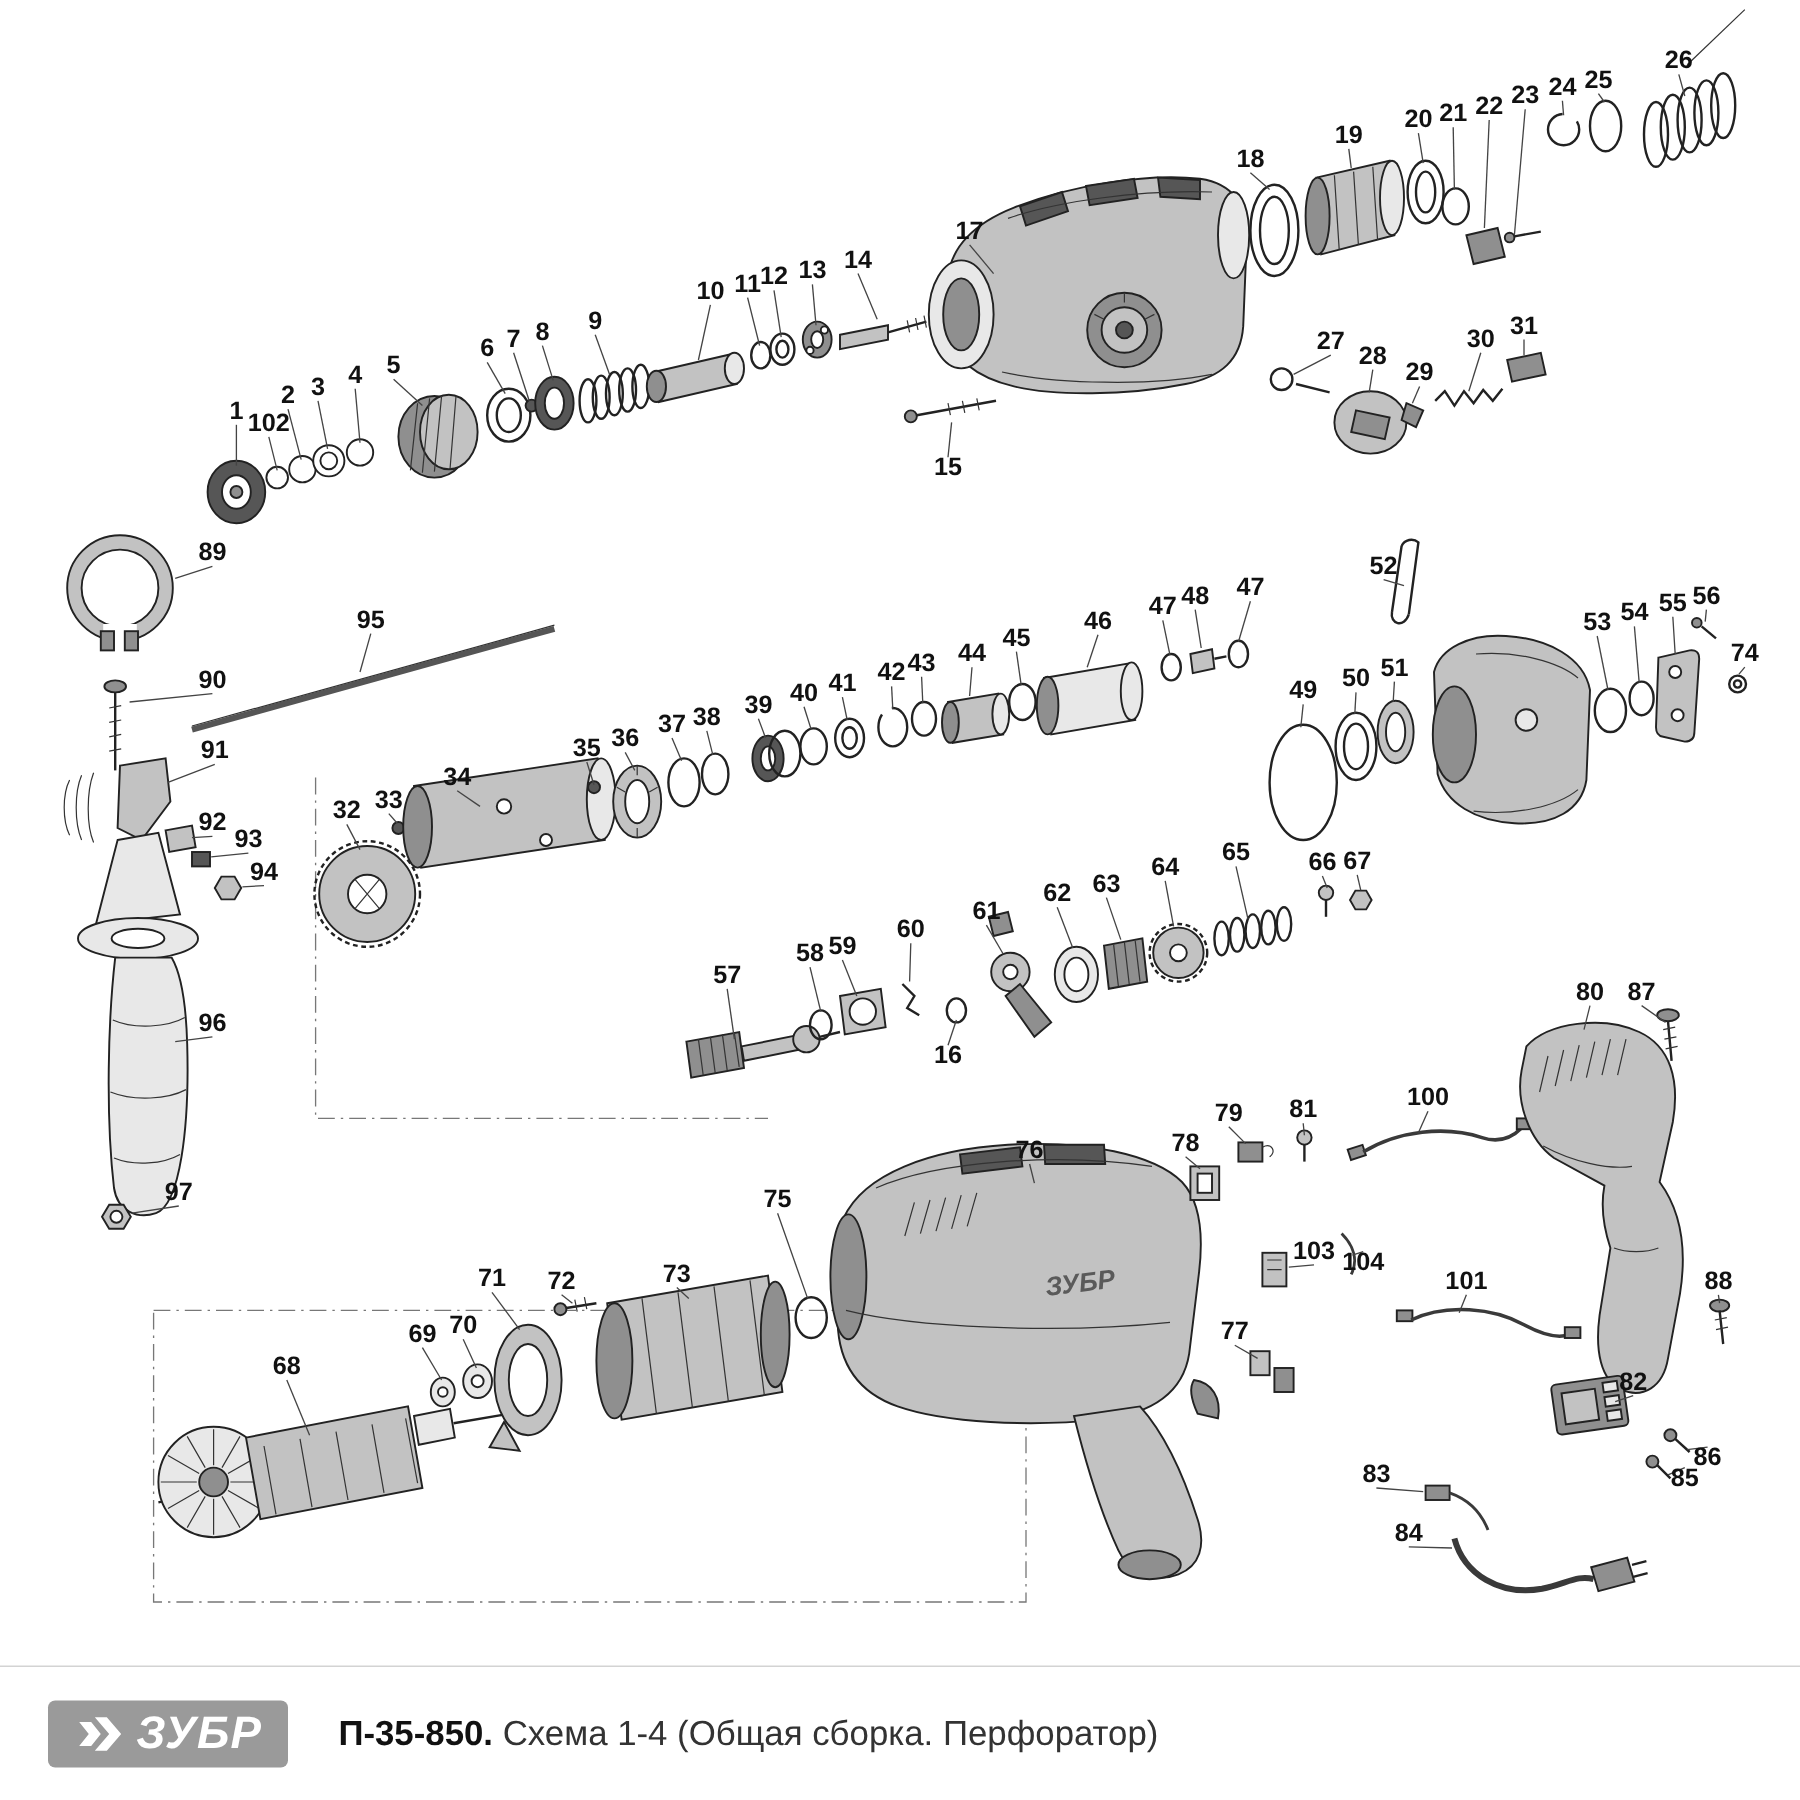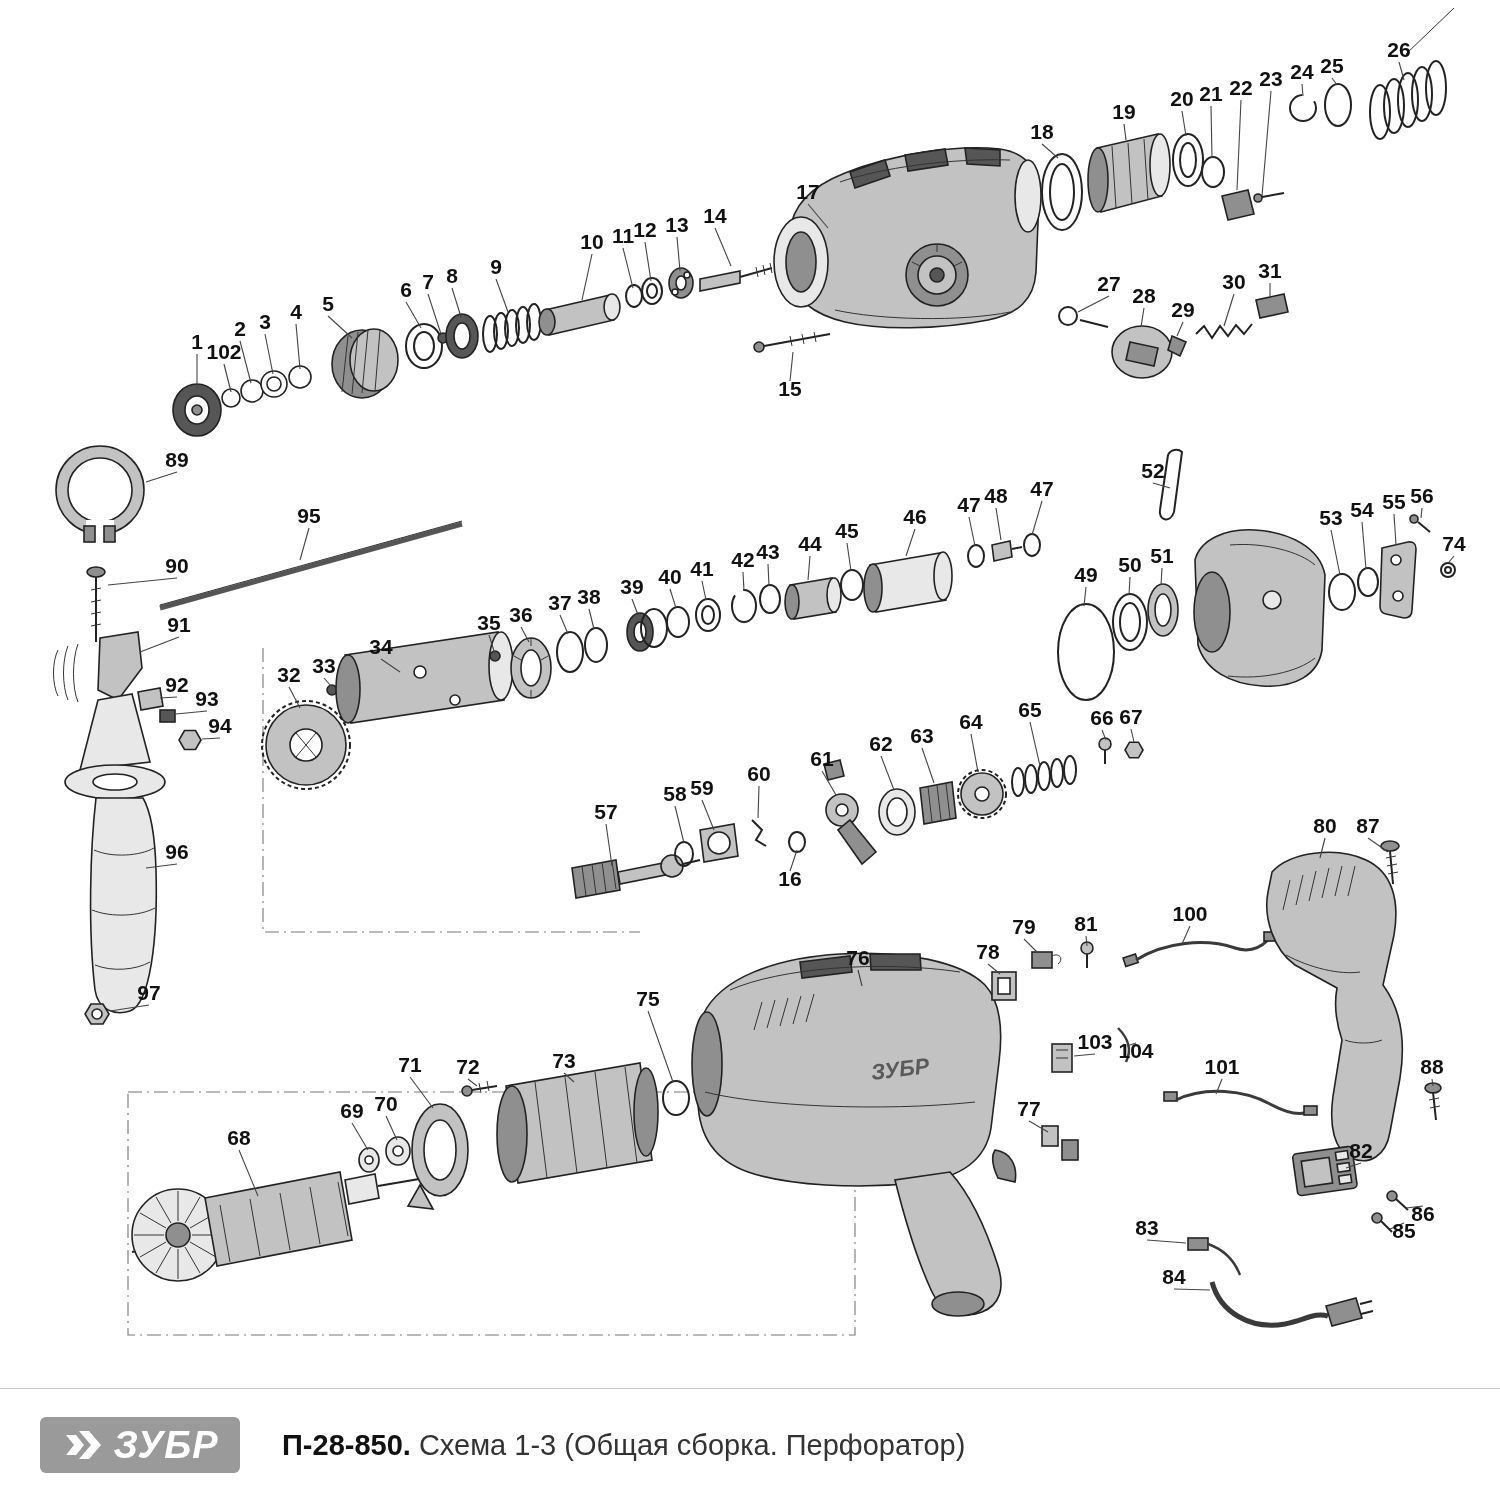--- a/index.html
+++ b/index.html
@@ -654,16 +654,16 @@
 
 <div id="footer">
   <div id="logo-box">
     <svg width="44" height="44" viewBox="0 0 44 44">
       <polygon points="4,12 14,12 22,22 14,32 4,32 12,22" fill="#ffffff"></polygon>
       <polygon points="17,8 27,8 39,22 27,36 17,36 29,22" fill="#ffffff"></polygon>
     </svg>
     <span id="logo-text">ЗУБР</span>
   </div>
   <div id="footer-title">
-    <span class="model">П-28-850.</span>
-    <span>Схема 1-3 (Общая сборка. Перфоратор)</span>
+    <span class="model">П-35-850.</span>
+    <span>Схема 1-4 (Общая сборка. Перфоратор)</span>
   </div>
 </div>
 
 </body></html>

